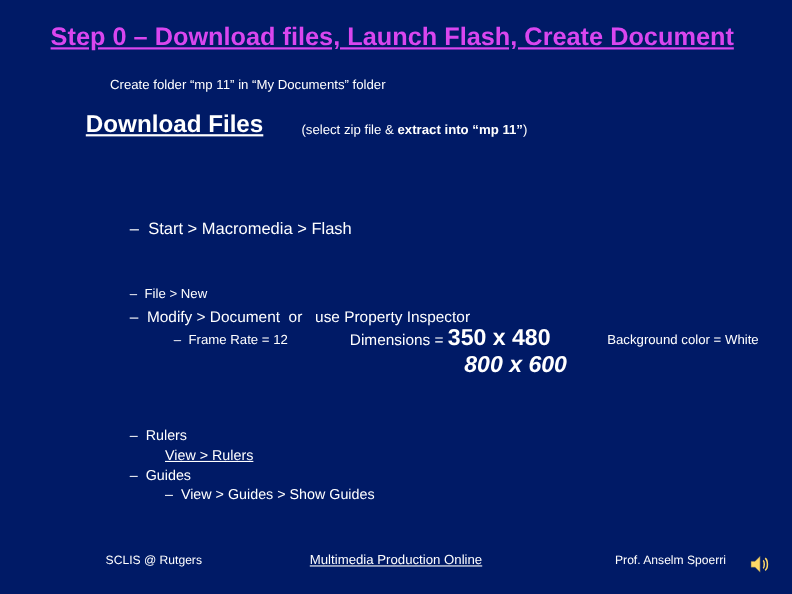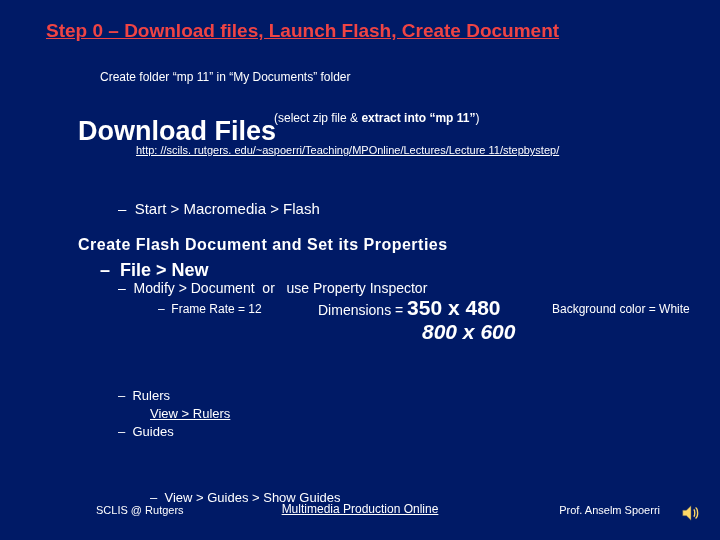--- a/index.html
+++ b/index.html
@@ -15,38 +15,39 @@
   .slide {
     position: relative;
     width: 720px;
     height: 540px;
     box-sizing: border-box;
   }
   .title {
     position: absolute;
     top: 20px;
     left: 46px;
-    font-size: 19px;
-    font-weight: bold;
-    color: #ef4444;
+    font-size: 23px;
+    font-weight: bold;
+    color: #d946ef;
     text-decoration: underline;
     text-align: right;
   }
   .line-createfolder {
     position: absolute;
     top: 70px;
     left: 100px;
     font-size: 12px;
   }
   .dlfiles {
     position: absolute;
-    top: 116px;
-    left: 78px;
-    font-size: 27px;
-    font-weight: bold;
+    top: 100px;
+    left: 78px;
+    font-size: 22px;
+    font-weight: bold;
+    text-decoration: underline;
   }
   .dlfiles-sub {
     position: absolute;
     top: 111px;
     left: 274px;
     font-size: 12px;
   }
   .url {
     position: absolute;
     top: 144px;
@@ -72,23 +73,22 @@
     position: absolute;
     top: 236px;
     left: 78px;
     font-size: 16px;
     font-weight: bold;
     letter-spacing: 0.5px;
   }
   .cd-l1 {
     position: absolute;
     top: 260px;
-    left: 100px;
-    font-size: 18px;
-    font-weight: bold;
+    left: 118px;
+    font-size: 12px;
   }
   .cd-l2 {
     position: absolute;
     top: 280px;
     left: 118px;
     font-size: 14px;
   }
   .cd-fr {
     position: absolute;
     top: 302px;
@@ -142,21 +142,20 @@
     position: absolute;
     top: 424px;
     left: 118px;
     font-size: 13px;
   }
   .g-showguides {
     position: absolute;
     top: 442px;
     left: 150px;
     font-size: 13px;
-    margin-top: 48px;
   }
   .footer-left {
     position: absolute;
     bottom: 24px;
     left: 96px;
     font-size: 11px;
   }
   .footer-center {
     position: absolute;
     bottom: 24px;
@@ -189,25 +188,23 @@
 
   <div class="title">Step 0 – Download files, Launch Flash, Create Document</div>
 
   <div class="line-createfolder">Create folder “mp 11” in “My Documents” folder</div>
 
   <div class="dlfiles">Download Files</div>
   <div class="dlfiles-sub">
     <span>(select zip file &amp; </span><b>extract into “mp 11”</b><span>)</span>
   </div>
 
-  <div class="url">http: //scils. rutgers. edu/~aspoerri/Teaching/MPOnline/Lectures/Lecture 11/stepbystep/</div>
 
   <div class="launch-item">–&nbsp;&nbsp;Start &gt; Macromedia &gt; Flash</div>
 
-  <div class="createdoc">Create Flash Document and Set its Properties</div>
   <div class="cd-l1">–&nbsp;&nbsp;File &gt; New</div>
   <div class="cd-l2">–&nbsp;&nbsp;Modify &gt; Document&nbsp;&nbsp;or&nbsp;&nbsp;&nbsp;use Property Inspector</div>
   <div class="cd-fr">–&nbsp;&nbsp;Frame Rate = 12</div>
   <div class="cd-dim">
     <span>Dimensions = </span><span class="big">350 x 480</span>
     <span class="dim2 big">800 x 600</span>
   </div>
   <div class="cd-bg">Background color = White</div>
 
   <div class="g-rulers">–&nbsp;&nbsp;Rulers</div>

